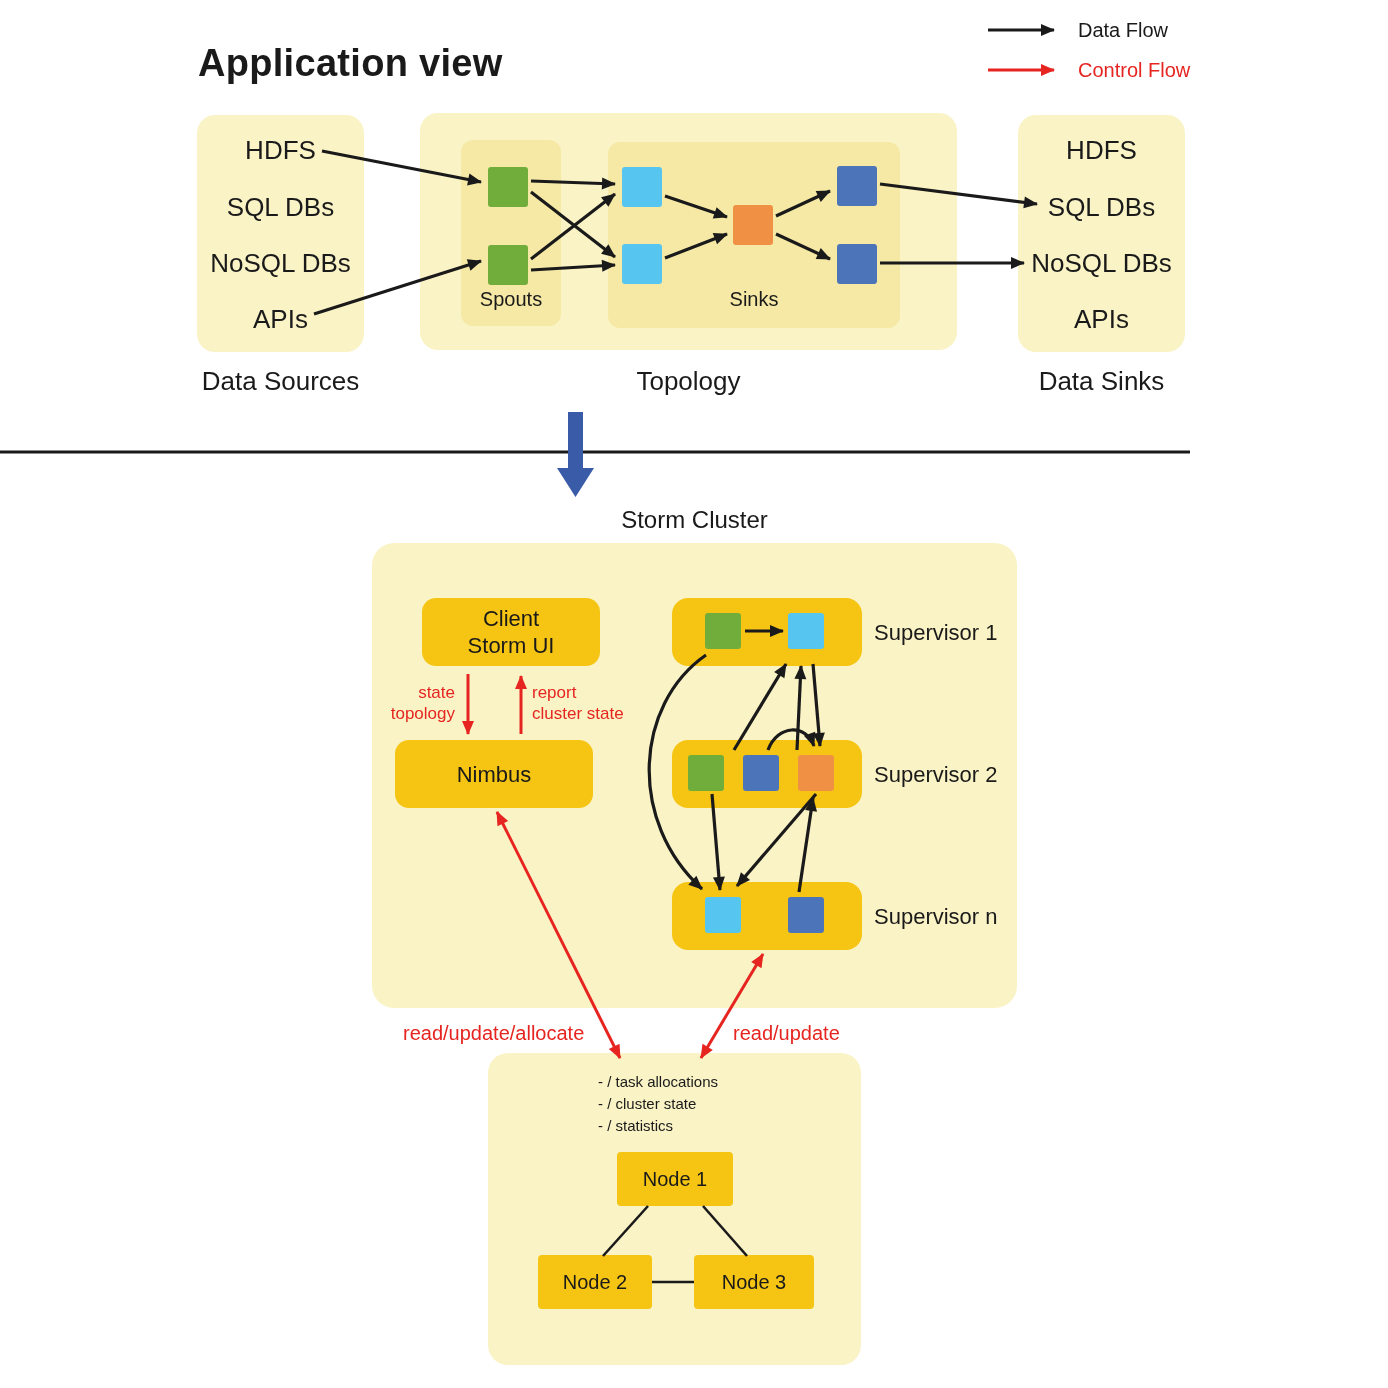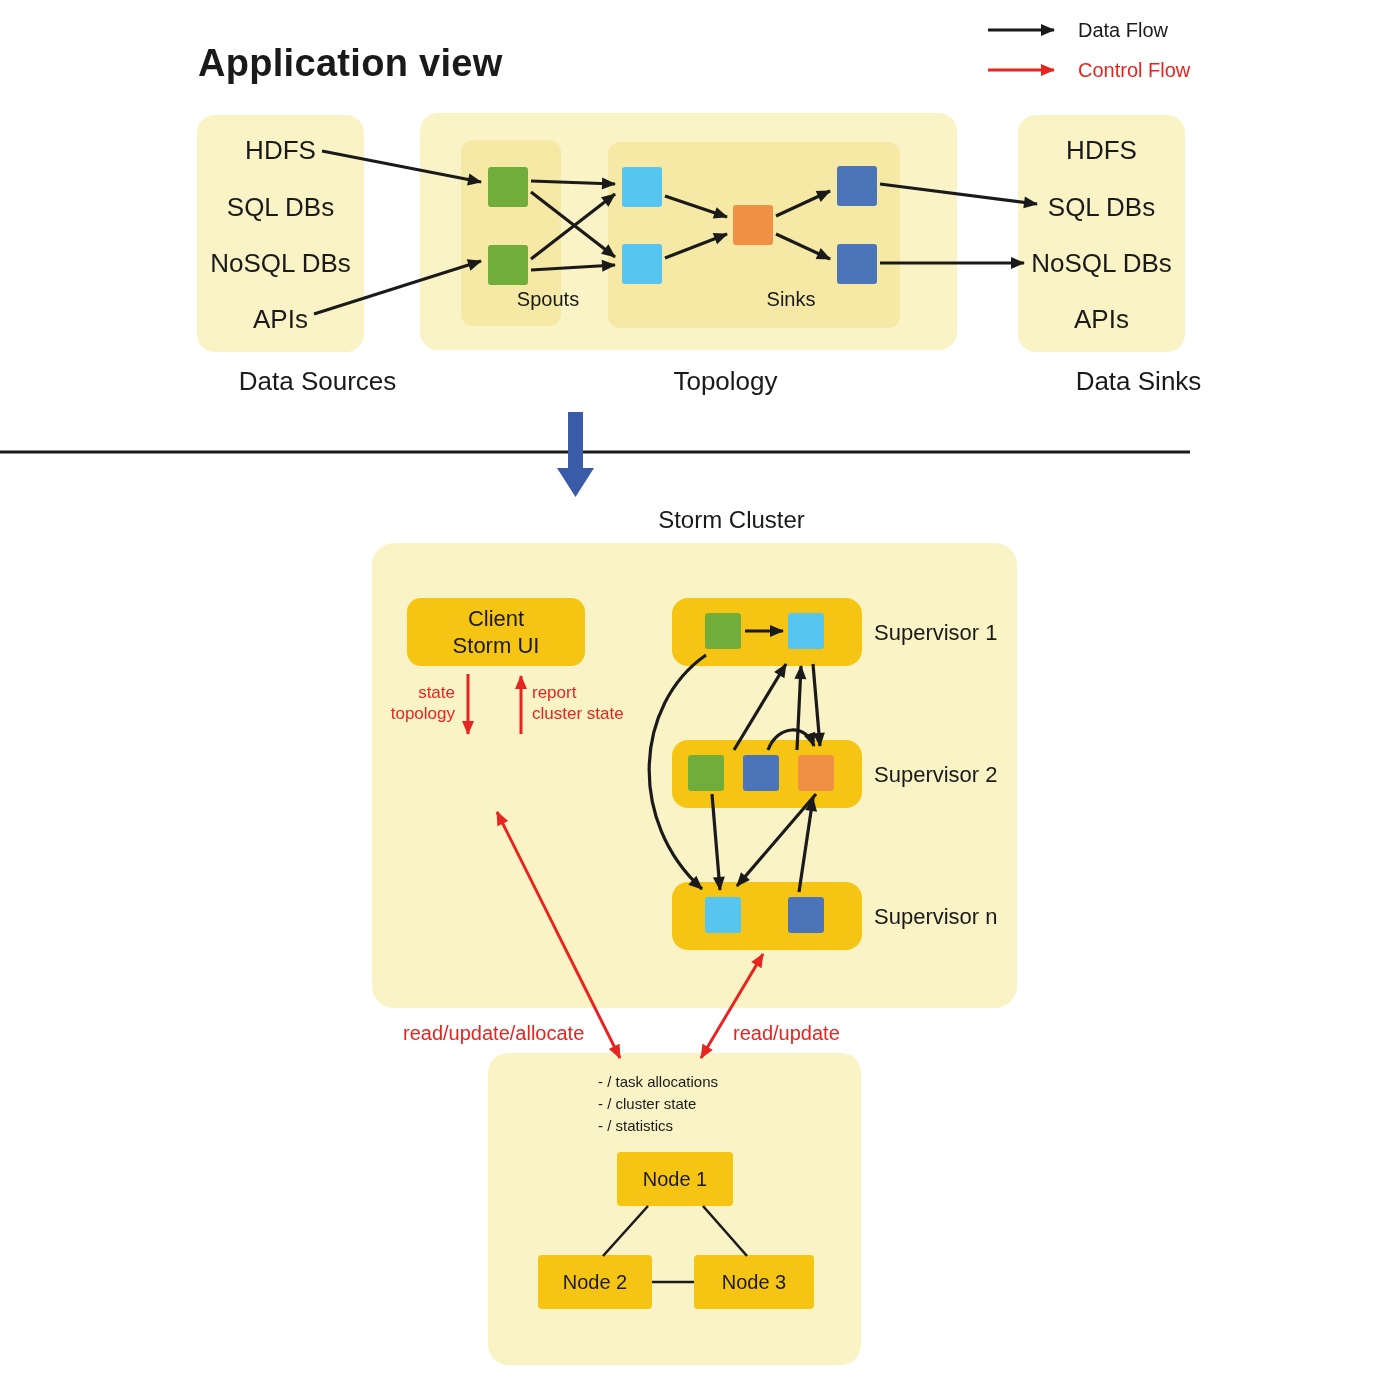--- a/index.html
+++ b/index.html
@@ -14,21 +14,21 @@
   .sq-sm { width:36px; height:36px; }
   .green { background:#70ad3b; } .lblue { background:#56c5f0; }
   .orange { background:#ef9045; } .dblue { background:#4c74b8; }
   .h1 { position:absolute; font-size:38px; font-weight:bold; letter-spacing:.3px; white-space:nowrap; }
   .label-lg { position:absolute; font-size:26px; white-space:nowrap; }
   .label-md { position:absolute; font-size:22px; white-space:nowrap; }
   .label-sm { position:absolute; font-size:20px; white-space:nowrap; }
   .item { position:absolute; font-size:26px; text-align:center; }
   .red-label { position:absolute; font-size:17px; color:#e62520; line-height:21px; white-space:nowrap; }
   .red-label-lg { position:absolute; font-size:20px; color:#e62520; white-space:nowrap; }
-  .center { text-align:center;margin-left:37px; }
+  .center { text-align:center; }
   svg.overlay { position:absolute; left:0; top:0; pointer-events:none; }
 </style>
 </head>
 <body>
 
 <div class="canvas">
 
   <div class="h1" style="left:198px;top:42px">Application view</div>
 
   <div class="label-sm" style="left:1078px;top:19px">Data Flow</div>
@@ -61,23 +61,26 @@
   <div class="item" style="left:1018px;top:135px;width:167px">HDFS</div>
   <div class="item" style="left:1018px;top:192px;width:167px">SQL DBs</div>
   <div class="item" style="left:1018px;top:248px;width:167px">NoSQL DBs</div>
   <div class="item" style="left:1018px;top:304px;width:167px">APIs</div>
   <div class="label-lg center" style="left:1018px;top:366px;width:167px">Data Sinks</div>
 
   <div class="label-lg center" style="left:372px;top:506px;width:645px;font-size:24px">Storm Cluster</div>
 
   <div class="panel" style="left:372px;top:543px;width:645px;height:465px;border-radius:22px"></div>
 
-  <div class="gold" style="left:407px;top:598px;width:178px;height:68px">
+  <div class="gold" style="left:422px;top:598px;width:178px;height:68px">
     <span>Client</span>
     <span>Storm UI</span>
+  </div>
+  <div class="gold" style="left:395px;top:740px;width:198px;height:68px">
+    <span>Nimbus</span>
   </div>
 
   <div class="red-label" style="left:383px;top:682px;width:72px;text-align:right">
     <div>state</div>
     <div>topology</div>
   </div>
   <div class="red-label" style="left:532px;top:682px">
     <div>report</div>
     <div>cluster state</div>
   </div>

